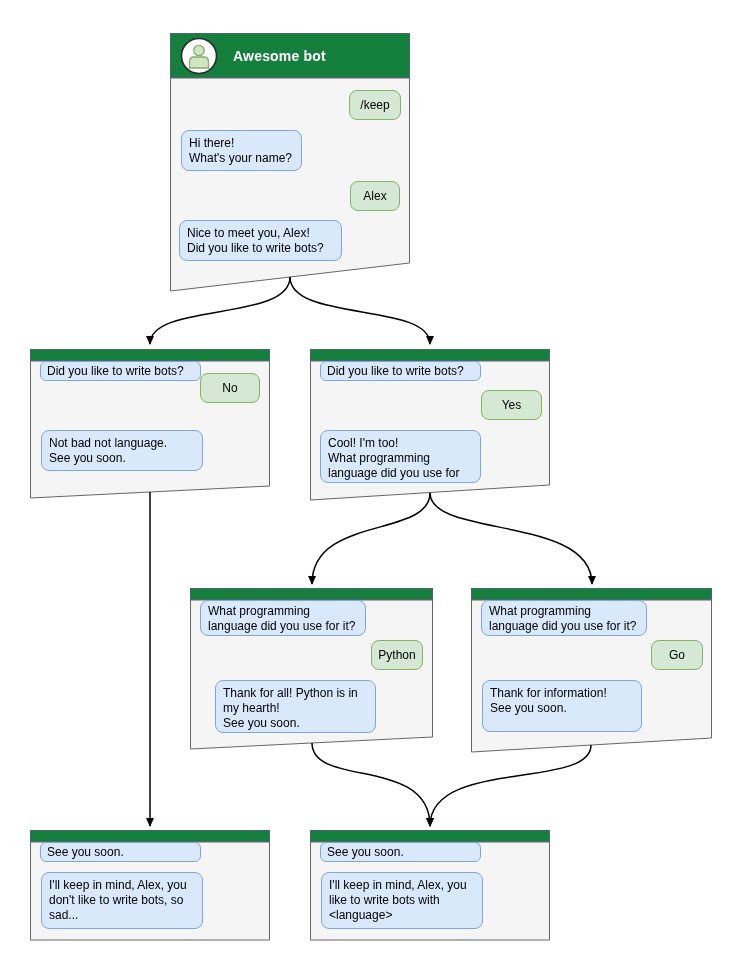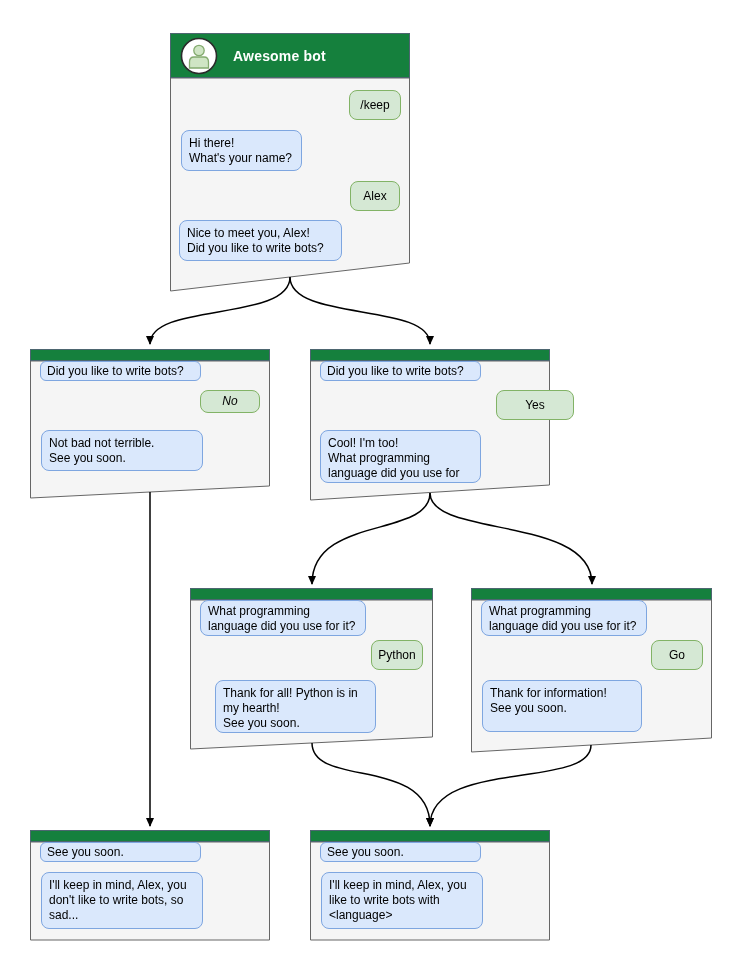--- a/index.html
+++ b/index.html
@@ -85,29 +85,29 @@
     <div class="bubble bot" style="left:11px;top:97px;width:121px;height:41px;">Hi there!
 What's your name?</div>
     <div class="bubble user" style="left:180px;top:148px;width:50px;height:30px;">Alex</div>
     <div class="bubble bot" style="left:9px;top:187px;width:163px;height:41px;">Nice to meet you, Alex!
 Did you like to write bots?</div>
   </div>
 
   <div class="chat-window" style="left:30px;top:349px;width:240px;height:149px;">
     <div class="window-header" style="width:240px;height:12px;"></div>
     <div class="bubble bot sm" style="left:10px;top:12px;width:161px;height:20px;">Did you like to write bots?</div>
-    <div class="bubble user" style="left:170px;top:41px;width:60px;height:23px;font-style:italic;">No</div>
-    <div class="bubble bot" style="left:11px;top:81px;width:162px;height:41px;">Not bad not terrible.
+    <div class="bubble user" style="left:170px;top:24px;width:60px;height:30px;">No</div>
+    <div class="bubble bot" style="left:11px;top:81px;width:162px;height:41px;">Not bad not language.
 See you soon.</div>
   </div>
 
   <div class="chat-window" style="left:310px;top:349px;width:240px;height:152px;">
     <div class="window-header" style="width:240px;height:12px;"></div>
     <div class="bubble bot sm" style="left:10px;top:12px;width:161px;height:20px;">Did you like to write bots?</div>
-    <div class="bubble user" style="left:186px;top:41px;width:78px;height:30px;">Yes</div>
+    <div class="bubble user" style="left:171px;top:41px;width:61px;height:30px;">Yes</div>
     <div class="bubble bot" style="left:10px;top:81px;width:161px;height:53px;">Cool! I'm too!
 What programming
 language did you use for it?</div>
   </div>
 
   <div class="chat-window" style="left:190px;top:588px;width:243px;height:161px;">
     <div class="window-header" style="width:243px;height:12px;"></div>
     <div class="bubble bot" style="left:10px;top:12px;width:166px;height:36px;padding-top:3px;">What programming
 language did you use for it?</div>
     <div class="bubble user" style="left:181px;top:52px;width:52px;height:30px;">Python</div>

